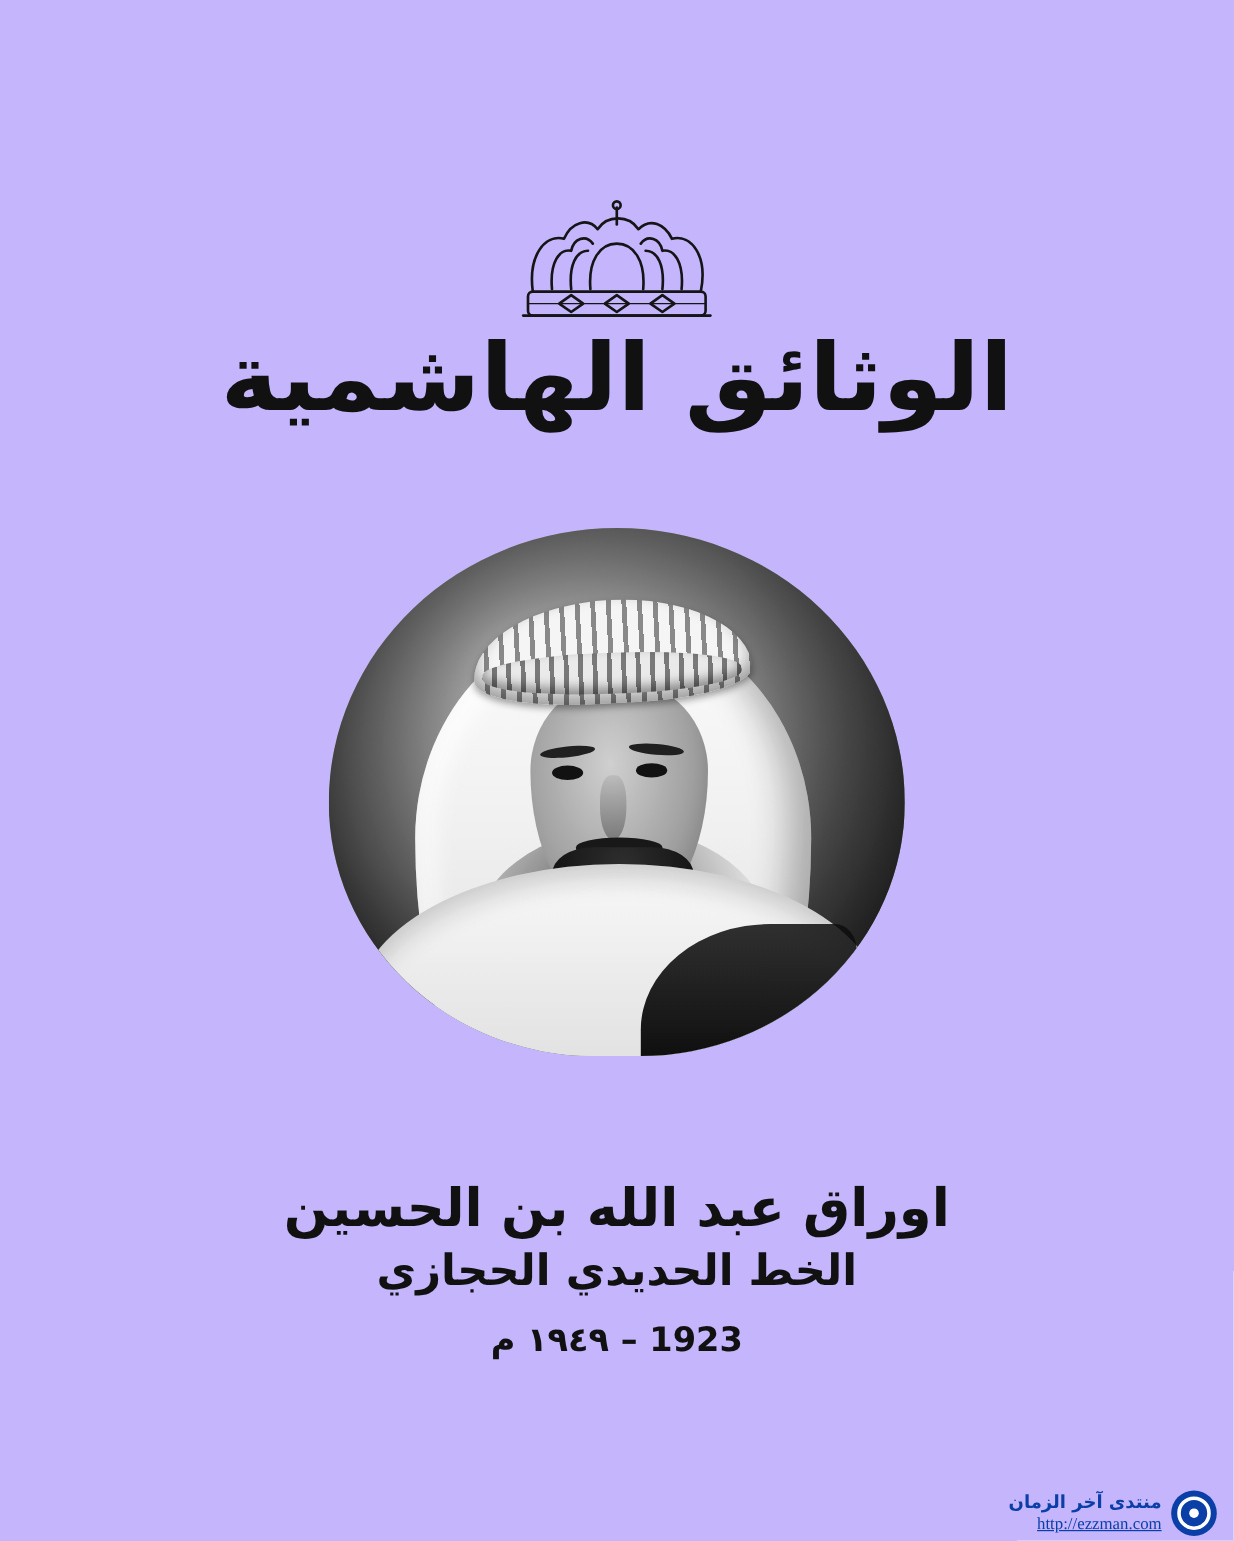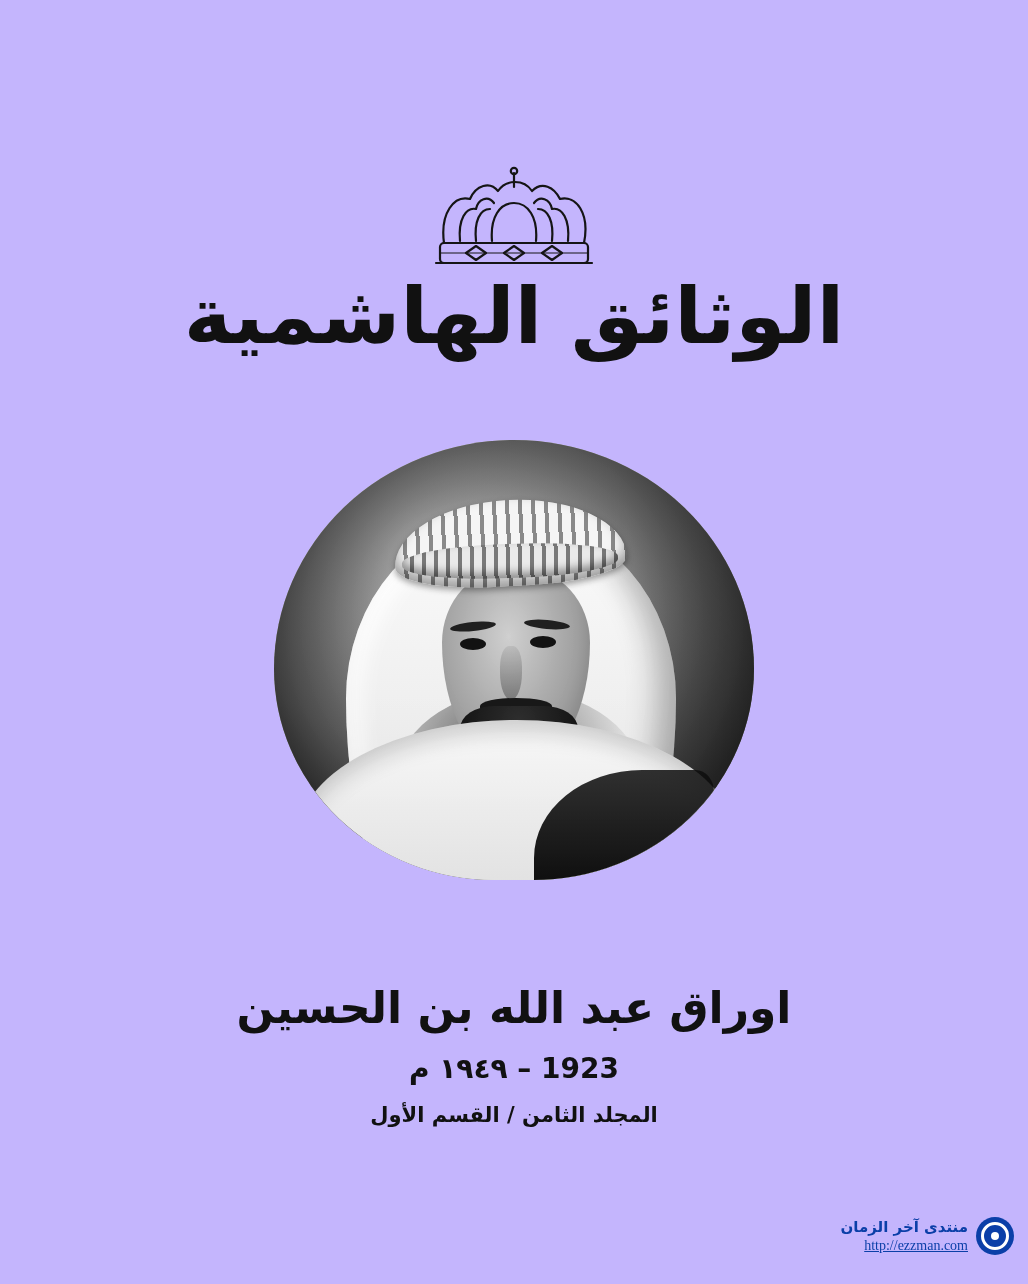--- a/index.html
+++ b/index.html
@@ -163,21 +163,21 @@
   .volume{
     margin-top:14px;
     font-size:21px;
     font-weight:700;
     letter-spacing:0px;
   }
 
   
   .watermark{
     position:absolute;
-    right:14px;bottom:29px;
+    right:14px;bottom:4px;
     display:flex;align-items:center;gap:8px;
     direction:rtl;
   }
   .wm-text{
     text-align:right;
     line-height:1.25;
   }
   .wm-title{
     font-size:15px;font-weight:700;color:#0b3fa8;
     direction:rtl;
@@ -252,22 +252,22 @@
       <div class="beard"></div>
       <div class="agal"></div>
       <div class="agal2"></div>
       <div class="robe"></div>
       <div class="robe-dark"></div>
     </div>
   </div>
 
   <div class="sub-wrap">
     <div class="sub-1">اوراق عبد الله بن الحسين</div>
+    <div class="sub-2">الخط الحديدي الحجازي</div>
     <div class="dates">1923 – ١٩٤٩ م</div>
-    <div class="volume">المجلد الثامن / القسم الأول</div>
   </div>
 
   <div class="watermark">
     <div class="wm-logo">
       <div class="ring">
           <div class="dot"></div>
         </div>
     </div>
     <div class="wm-text">
       <div class="wm-title">منتدى آخر الزمان</div>

